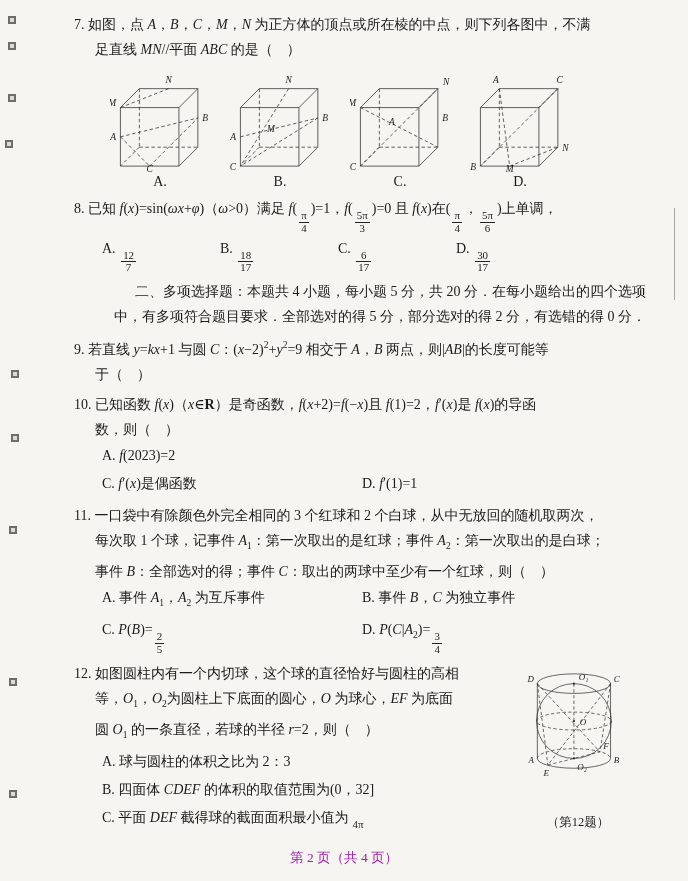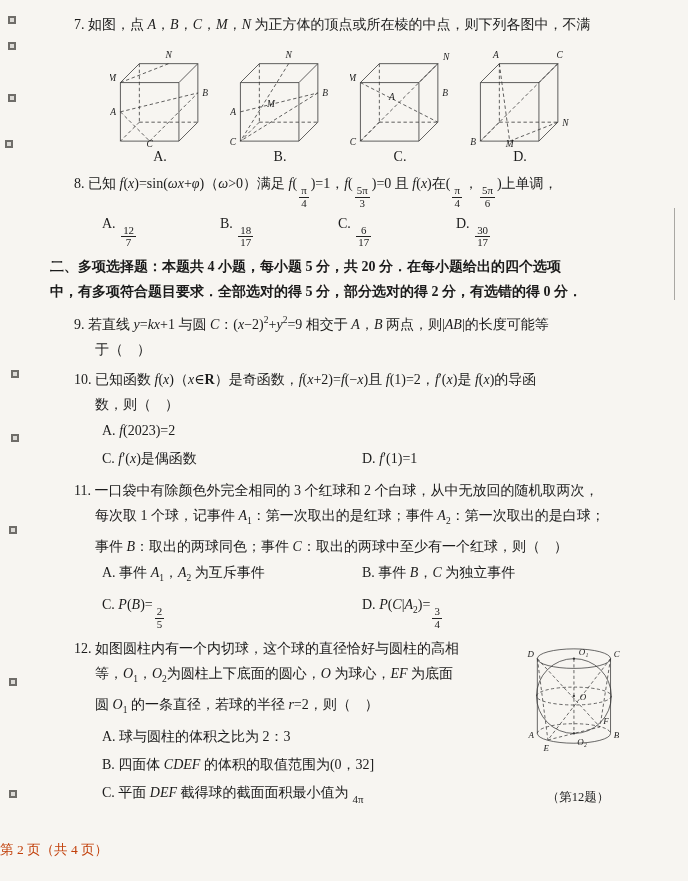--- a/index.html
+++ b/index.html
@@ -8,21 +8,21 @@
   .page {
     position:relative; width:688px; height:881px; overflow:hidden;
     background:#f7f5f1; color:#1b1b1b; font-size:14px;
     box-shadow:0 0 6px rgba(0,0,0,.25);
     padding-left:34px;
   }
   .content { position:absolute; left:74px; top:12px; width:572px; }
   .question { margin-bottom:5px; }
   .qline { line-height:25px; white-space:nowrap; }
   .cont { padding-left:21px; }
-  .sec-line { font-weight:bold; line-height:25px; margin-left:-24px; white-space:nowrap; }
+  .sec-line { font-weight:normal; line-height:25px; margin-left:-24px; white-space:nowrap;text-align:right; }
   .sec-block { margin:3px 0 4px; }
   .opts4 { display:grid; grid-template-columns:118px 118px 118px auto; padding-left:28px; line-height:28px; }
   .opts2 { display:grid; grid-template-columns:260px auto; padding-left:28px; line-height:28px; }
   .optline { padding-left:28px; line-height:28px; white-space:nowrap; }
   .rs-i { font-style:italic; }
   .rs-b { font-weight:bold; }
   .rs-sup { vertical-align:super; font-size:.68em; }
   .rs-sub { vertical-align:sub; font-size:.68em; }
   .frac { display:inline-flex; flex-direction:column; text-align:center;
           vertical-align:-0.55em; line-height:1.08; font-size:.78em; margin:0 2px; }
@@ -34,21 +34,21 @@
   .cube-cap { line-height:18px; font-size:14px; }
   svg path, svg ellipse, svg circle { fill:none; stroke:#333; stroke-width:0.9; }
   svg .dash { stroke-dasharray:4 3; }
   svg .dot { fill:#333; stroke:none; }
   svg text { font-size:11px; font-style:italic; fill:#222; font-family:"Liberation Serif","DejaVu Serif",serif; }
   .q12wrap { position:relative; }
   .fig12 { position:absolute; right:2px; top:-2px; width:132px; text-align:center; }
   .fig12 svg { display:block; margin:0 auto; }
   .fig12-cap { font-size:12.5px; line-height:16px; }
   .mark { position:absolute; width:8px; height:8px; border:2px solid #6f6d69; background:#dddbd7; }
-  .footer { position:absolute; bottom:22px; left:0; width:100%; text-align:left; font-size:13.5px; color:#c2410c; }
+  .footer { position:absolute; bottom:14px; left:0; width:100%; text-align:center; font-size:13.5px; color:#a21caf; }
   .artifact-v { position:absolute; right:13px; top:208px; width:1px; height:92px; background:#a9a7a3; }
 </style>
 </head>
 <body>
 
 <div class="page">
 
   <div class="mark" style="left:8px;top:16px;"></div>
   <div class="mark" style="left:8px;top:42px;"></div>
   <div class="mark" style="left:8px;top:94px;"></div>
@@ -57,20 +57,21 @@
   <div class="mark" style="left:11px;top:434px;"></div>
   <div class="mark" style="left:9px;top:526px;"></div>
   <div class="mark" style="left:9px;top:678px;"></div>
   <div class="mark" style="left:9px;top:790px;"></div>
   <div class="artifact-v"></div>
 
   <div class="content">
 
     <div class="question">
       <div class="qline"><span>7. 如图，点 </span><span class="rs-i">A</span><span>，</span><span class="rs-i">B</span><span>，</span><span class="rs-i">C</span><span>，</span><span class="rs-i">M</span><span>，</span><span class="rs-i">N</span><span> 为正方体的顶点或所在棱的中点，则下列各图中，不满</span></div>
+      <div class="qline cont"><span>足直线 </span><span class="rs-i">MN</span><span>//平面 </span><span class="rs-i">ABC</span><span> 的是（　）</span></div>
 
       <div class="cube-row">
 
         <div class="cube-fig">
           <svg width="100" height="105" viewBox="0 0 116 122">
             <g>
               <path d="M12,46 H80 V114 H12 Z"></path>
               <path d="M12,46 L34,24 H102 L80,46"></path>
               <path d="M102,24 V92 L80,114"></path>
             </g>
@@ -210,21 +211,21 @@
       </div>
       <div class="opts2">
         <span><span>C. </span><span class="rs-i">f</span><span>′(</span><span class="rs-i">x</span><span>)是偶函数</span></span>
         <span><span>D. </span><span class="rs-i">f</span><span>′(1)=1</span></span>
       </div>
     </div>
 
     <div class="question">
       <div class="qline"><span>11. 一口袋中有除颜色外完全相同的 3 个红球和 2 个白球，从中无放回的随机取两次，</span></div>
       <div class="qline cont"><span>每次取 1 个球，记事件 </span><span class="rs-i">A</span><span class="rs-sub">1</span><span>：第一次取出的是红球；事件 </span><span class="rs-i">A</span><span class="rs-sub">2</span><span>：第一次取出的是白球；</span></div>
-      <div class="qline cont"><span>事件 </span><span class="rs-i">B</span><span>：取出的两球同色；事件 </span><span class="rs-i">C</span><span>：取出的两球中至少有一个红球，则（　）</span></div>
+      <div class="qline cont"><span>事件 </span><span class="rs-i">B</span><span>：全部选对的得；事件 </span><span class="rs-i">C</span><span>：取出的两球中至少有一个红球，则（　）</span></div>
       <div class="opts2">
         <span><span>A. 事件 </span><span class="rs-i">A</span><span class="rs-sub">1</span><span>，</span><span class="rs-i">A</span><span class="rs-sub">2</span><span> 为互斥事件</span></span>
         <span><span>B. 事件 </span><span class="rs-i">B</span><span>，</span><span class="rs-i">C</span><span> 为独立事件</span></span>
       </div>
       <div class="opts2">
         <span><span>C. </span><span class="rs-i">P</span><span>(</span><span class="rs-i">B</span><span>)=</span><span class="frac">
               <span class="num">2</span>
               <span class="den">5</span>
             </span></span>
         <span><span>D. </span><span class="rs-i">P</span><span>(</span><span class="rs-i">C</span><span>|</span><span class="rs-i">A</span><span class="rs-sub">2</span><span>)=</span><span class="frac">

